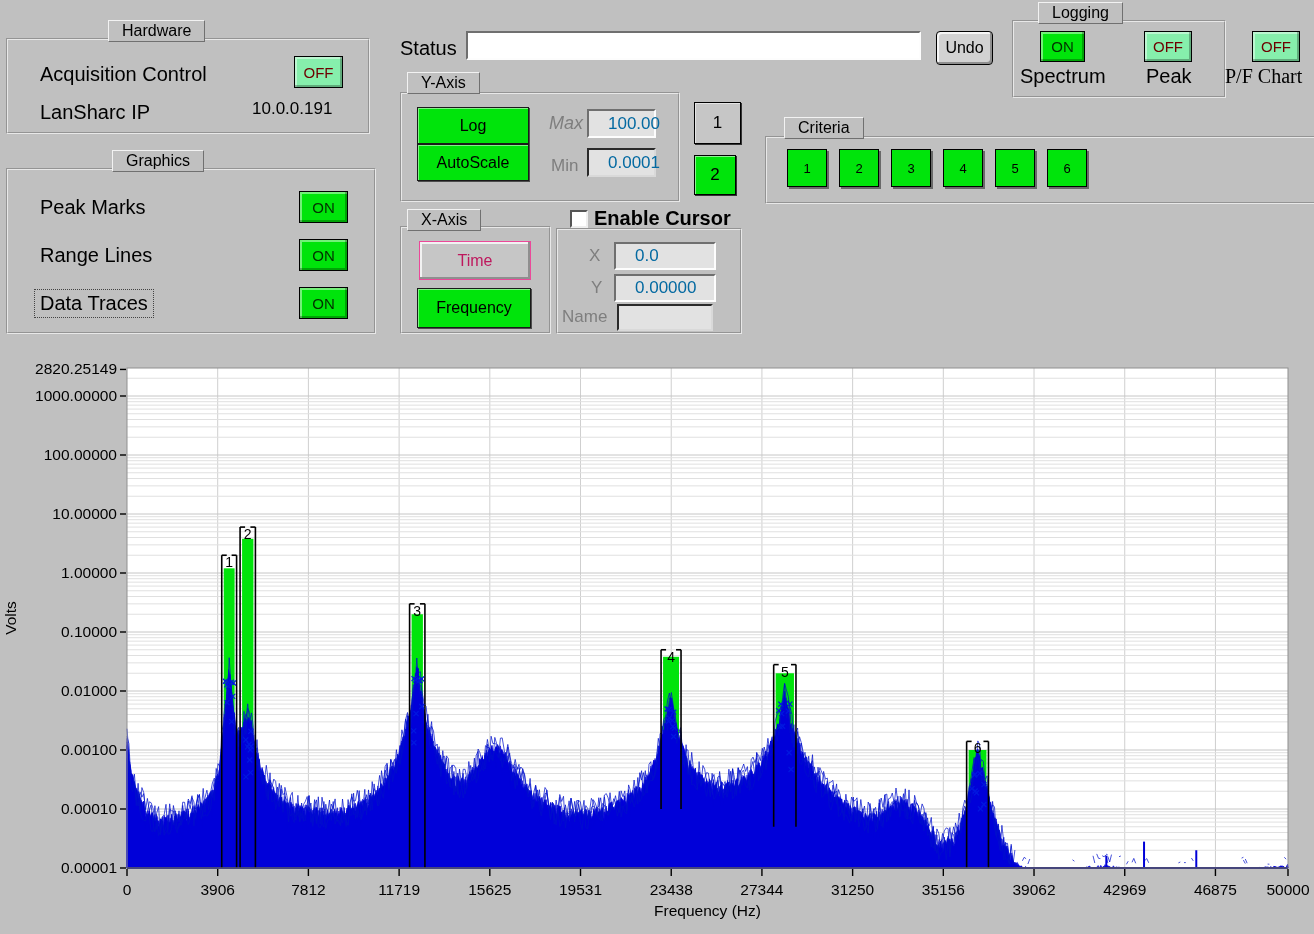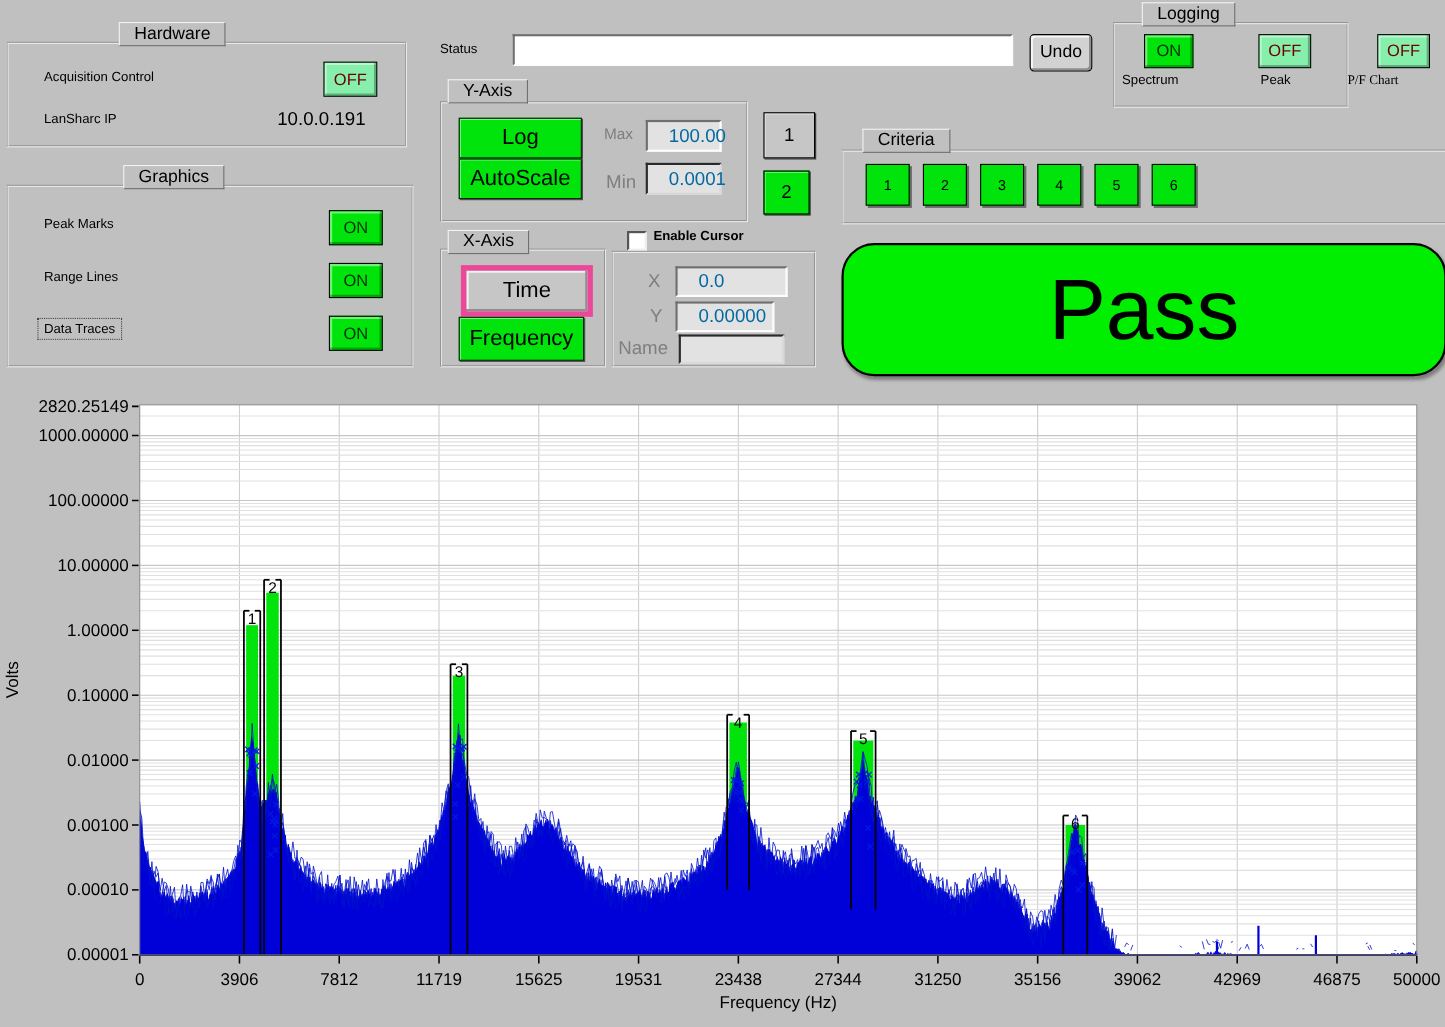--- a/index.html
+++ b/index.html
@@ -1,31 +1,31 @@
 <!DOCTYPE html>
 <html><head>
 <meta charset="utf-8">
 <style>
   html,body{margin:0;padding:0;background:#c0c0c0;}
   #app{position:relative;width:1314px;height:934px;background:#c0c0c0;
        font-family:"Liberation Sans",sans-serif;color:#000;overflow:hidden;}
   .abs{position:absolute;}
-  .lbl{position:absolute;font-size:12px;white-space:nowrap;}
+  .lbl{position:absolute;font-size:20px;white-space:nowrap;}
   .group-box{position:absolute;border:2px groove #e8e8e8;}
   .group-label{position:absolute;background:#c0c0c0;border:1px solid;
        border-color:#f2f2f2 #707070 #707070 #f2f2f2;padding:1px 13px;font-size:16px;z-index:3;}
   .state-btn{position:absolute;display:flex;align-items:center;justify-content:center;
        font-size:15px;border:1px solid #000;
        box-shadow:inset -2px -2px 0 rgba(0,0,0,0.28), inset 2px 2px 0 rgba(255,255,255,0.45);}
   .on{background:#00e40b;color:#033000;}
   .off{background:#86efac;color:#6d0000;}
   .cmd-btn{position:absolute;display:flex;align-items:center;justify-content:center;
-       font-size:20px;background:#00e40b;border:1px solid #1a1a1a;
+       font-size:16px;background:#00e40b;border:1px solid #1a1a1a;
        box-shadow:1px 1px 0 #4c4c4c, inset 1px 1px 0 rgba(255,255,255,0.5);}
-  .cmd-btn.disabled{background:#c6c6c6;color:#000000;border:5px solid #ec4899;
+  .cmd-btn.disabled{background:#c6c6c6;color:#be185d;border:1px solid #ec4899;
        box-shadow:inset -2px -2px 0 #8f8f8f, inset 2px 2px 0 #f2f2f2;}
   .sunken-field{position:absolute;background:#e2e2e2;color:#0369a1;font-size:17px;
        border:2px solid;border-color:#6f6f6f #fdfdfd #fdfdfd #6f6f6f;
        display:flex;align-items:center;padding-left:19px;box-sizing:border-box;}
   .sunken-field.darker{border-color:#2a2a2a #d9d9d9 #d9d9d9 #2a2a2a;}
   .status-input{position:absolute;background:#fff;border:2px solid;
        border-color:#6f6f6f #fdfdfd #fdfdfd #6f6f6f;box-sizing:border-box;
        font-size:16px;display:flex;align-items:center;padding-left:6px;}
   .push-btn{position:absolute;display:flex;align-items:center;justify-content:center;
        background:#d2d2d2;border:1px solid #000;border-radius:4px;font-size:16px;
@@ -69,40 +69,40 @@
   <div class="state-btn on" style="left:299px;top:287px;width:47px;height:30px;">ON</div>
 
   <div class="lbl" style="left:400px;top:37px;">Status</div>
   <div class="status-input" style="left:466px;top:31px;width:455px;height:29px;"></div>
   <div class="push-btn" style="left:936px;top:31px;width:55px;height:32px;">Undo</div>
 
   <div class="group-box" style="left:400px;top:92px;width:276px;height:106px;"></div>
   <div class="group-label" style="left:407px;top:72px;">Y-Axis</div>
   <div class="cmd-btn" style="left:417px;top:107px;width:110px;height:35px;">Log</div>
   <div class="cmd-btn" style="left:417px;top:144px;width:110px;height:35px;">AutoScale</div>
-  <div class="lbl gray-lbl" style="left:549px;top:113px;font-size:14px;">Max</div>
+  <div class="lbl gray-lbl" style="left:549px;top:113px;font-size:18px;font-style:italic;">Max</div>
   <div class="sunken-field" style="left:587px;top:109px;width:69px;height:29px;">100.00</div>
   <div class="lbl gray-lbl" style="left:551px;top:156px;font-size:17px;">Min</div>
   <div class="sunken-field darker" style="left:587px;top:148px;width:69px;height:29px;">0.0001</div>
 
   <div class="chan-btn" style="left:694px;top:102px;width:45px;height:40px;">1</div>
   <div class="chan-btn green" style="left:694px;top:155px;width:40px;height:38px;">2</div>
 
   <div class="group-box" style="left:400px;top:226px;width:147px;height:104px;"></div>
   <div class="group-label" style="left:407px;top:209px;">X-Axis</div>
   <div class="cmd-btn disabled" style="left:419px;top:241px;width:110px;height:37px;">Time</div>
   <div class="cmd-btn" style="left:417px;top:288px;width:112px;height:38px;">Frequency</div>
 
   <div class="checkbox" style="left:570px;top:210px;"></div>
   <div class="lbl semibold" style="left:594px;top:207px;">Enable Cursor</div>
   <div class="group-box" style="left:556px;top:228px;width:182px;height:102px;"></div>
   <div class="lbl gray-lbl" style="left:589px;top:246px;font-size:17px;">X</div>
   <div class="sunken-field" style="left:614px;top:242px;width:102px;height:28px;">0.0</div>
   <div class="lbl gray-lbl" style="left:591px;top:278px;font-size:17px;">Y</div>
-  <div class="sunken-field" style="left:614px;top:274px;width:90px;height:28px;">0.00000</div>
+  <div class="sunken-field" style="left:614px;top:274px;width:102px;height:28px;">0.00000</div>
   <div class="lbl gray-lbl" style="left:562px;top:307px;font-size:17px;">Name</div>
   <div class="sunken-field darker" style="left:617px;top:304px;width:96px;height:27px;"></div>
 
   <div class="group-box" style="left:1012px;top:20px;width:210px;height:74px;"></div>
   <div class="group-label" style="left:1038px;top:2px;">Logging</div>
   <div class="state-btn on" style="left:1040px;top:31px;width:43px;height:29px;">ON</div>
   <div class="lbl" style="left:1020px;top:65px;">Spectrum</div>
   <div class="state-btn off" style="left:1144px;top:31px;width:46px;height:29px;">OFF</div>
   <div class="lbl" style="left:1146px;top:65px;">Peak</div>
   <div class="state-btn off" style="left:1252px;top:31px;width:46px;height:29px;">OFF</div>
@@ -110,21 +110,20 @@
 
   <div class="group-box" style="left:765px;top:136px;width:547px;height:64px;"></div>
   <div class="group-label" style="left:784px;top:117px;">Criteria</div>
   <div class="crit-btn" style="left:787px;top:149px;">1</div>
   <div class="crit-btn" style="left:839px;top:149px;">2</div>
   <div class="crit-btn" style="left:891px;top:149px;">3</div>
   <div class="crit-btn" style="left:943px;top:149px;">4</div>
   <div class="crit-btn" style="left:995px;top:149px;">5</div>
   <div class="crit-btn" style="left:1047px;top:149px;">6</div>
 
-  <div class="pass-btn">Pass</div>
 
   <div class="abs" style="left:0;top:350px;width:1314px;height:584px;">
     <svg id="chart-svg" width="1314" height="584">
         <rect x="127" y="18" width="1161" height="500" fill="#ffffff"></rect>
         <line x1="217.69732" y1="18" x2="217.69732" y2="518" stroke="#cfcfcf" stroke-width="1"></line>
         <line x1="308.39464" y1="18" x2="308.39464" y2="518" stroke="#cfcfcf" stroke-width="1"></line>
         <line x1="399.11518" y1="18" x2="399.11518" y2="518" stroke="#cfcfcf" stroke-width="1"></line>
         <line x1="489.8125" y1="18" x2="489.8125" y2="518" stroke="#cfcfcf" stroke-width="1"></line>
         <line x1="580.50982" y1="18" x2="580.50982" y2="518" stroke="#cfcfcf" stroke-width="1"></line>
         <line x1="671.23036" y1="18" x2="671.23036" y2="518" stroke="#cfcfcf" stroke-width="1"></line>

